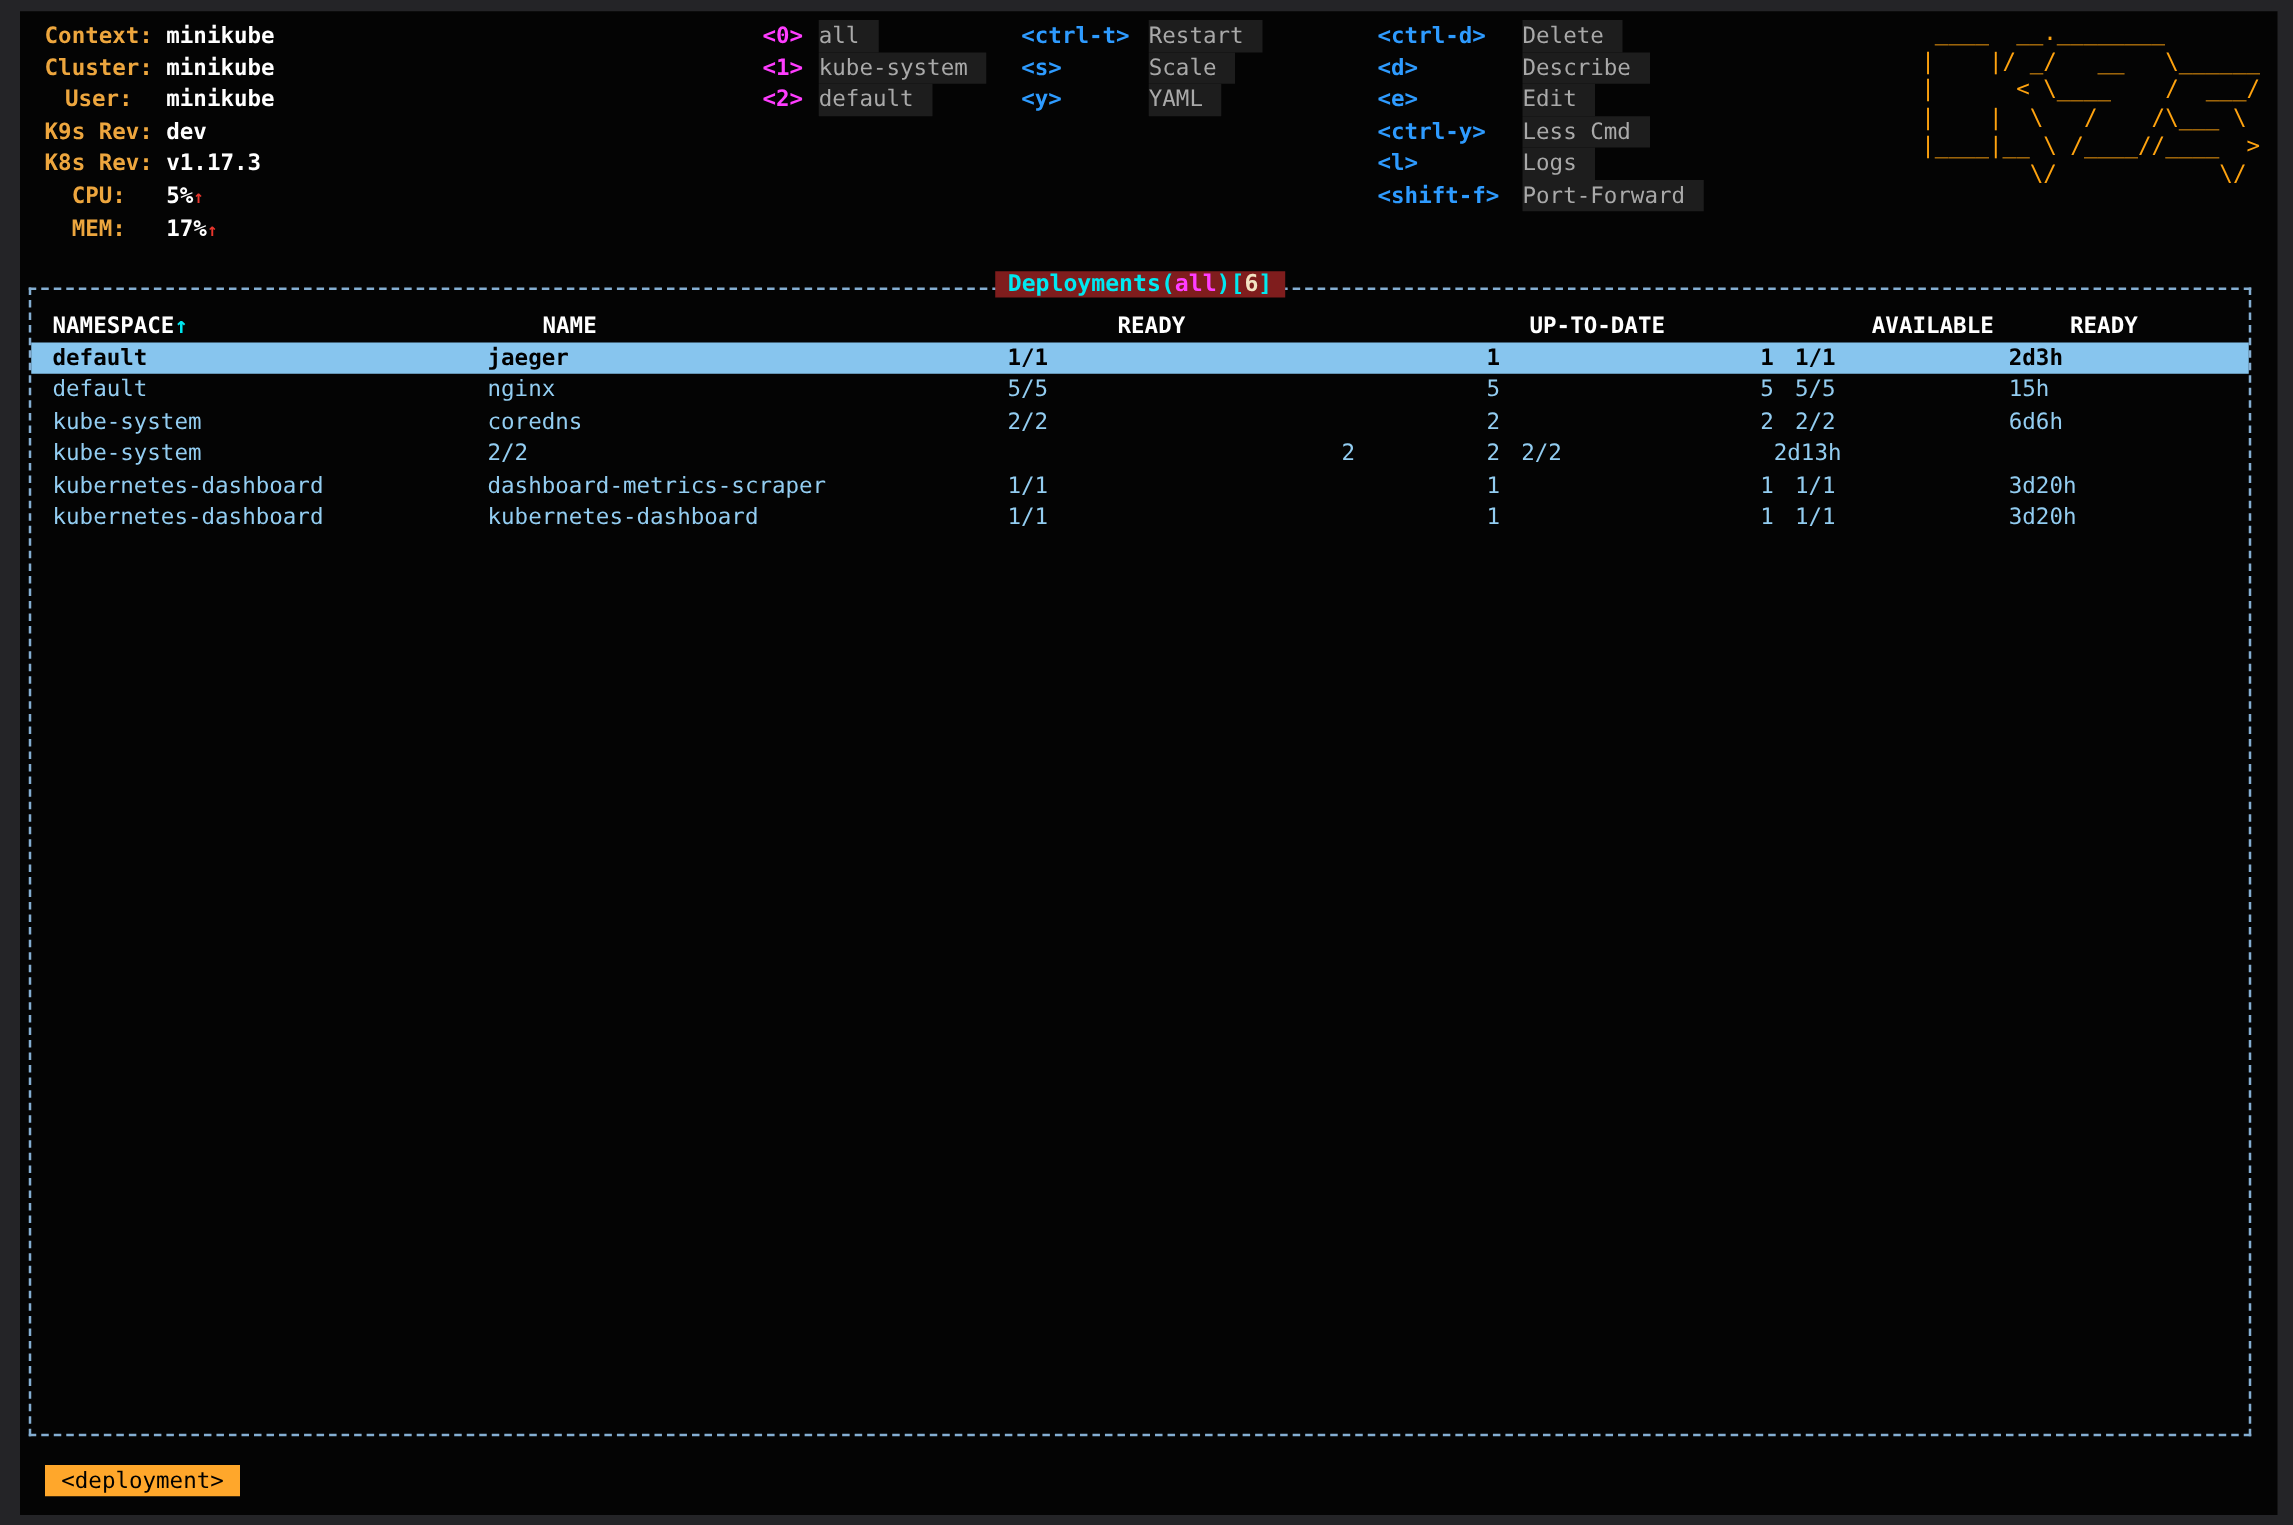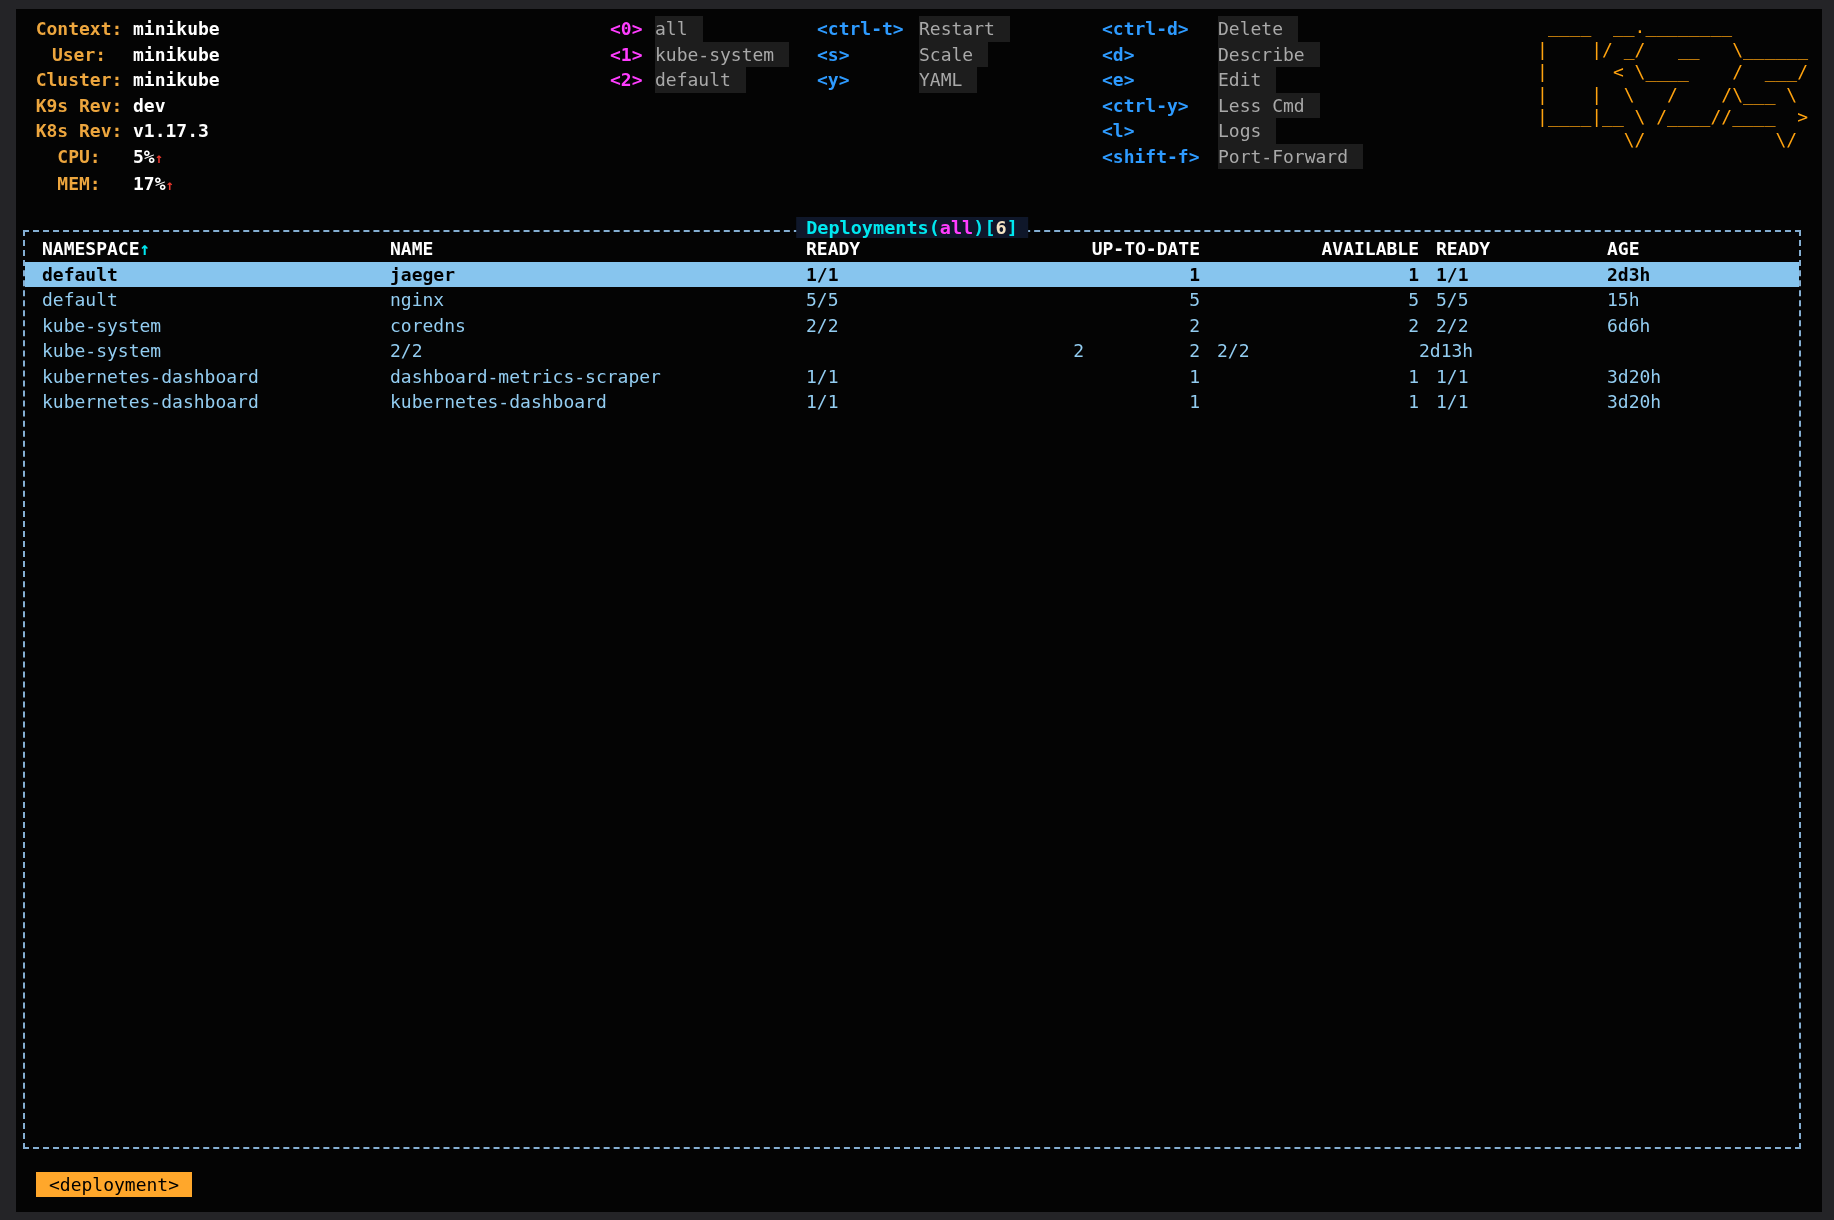--- a/index.html
+++ b/index.html
@@ -44,37 +44,37 @@
   }
 
   
   .table-frame {
     position:absolute; left:7px; top:221px;
     width:1778px; height:919px;
     border:2px dashed #84aed2;
   }
   .table-title {
     position:absolute; top:-15px; left:50%; transform:translateX(-50%);
-    background:#0f172a; padding:0 10px;
+    background:#7f1d1d; padding:0 10px;
     font-size:18.5px; font-weight:bold; white-space:nowrap;
   }
   .t-res, .t-paren, .t-brk { color:#00e8f0; }
   .t-ns { color:#ff3dff; }
   .t-count { color:#f3e3c3; }
 
   .grid-row {
     display:grid;
     grid-template-columns:348px 416px 278px 116px 219px 188px 1fr;
     padding-left:17px;
     height:25.5px; line-height:25.5px;
     font-size:18px; white-space:nowrap;
   }
   .grid-row .c-uptodate, .grid-row .c-available { text-align:right; }
   .grid-row .c-ready2 { padding-left:17px; }
-  .thead { color:#ffffff; font-weight:bold; margin-top:4px; }
+  .thead { color:#ffffff; font-weight:bold; margin-top:16px;gap:44px; }
   .sort-arrow { color:#00e8f0; }
   .row { color:#93cdf1; }
   .row.selected { background:#87c5ee; color:#000000; font-weight:bold; }
 
   
   .crumb {
     position:absolute; left:20px; top:1163px;
     background:#ffa72b; color:#000000;
     font-size:18px; font-weight:normal;
     padding:2px 13px;
@@ -85,24 +85,24 @@
 
 <div class="terminal">
 
   <div class="header">
 
     <div class="info">
       <div class="info-row">
         <span class="label">Context:</span><span class="value">minikube</span>
       </div>
       <div class="info-row">
+        <span class="label">Cluster:</span><span class="value">minikube</span>
+      </div>
+      <div class="info-row">
         <span class="label">User:</span><span class="value">minikube</span>
-      </div>
-      <div class="info-row">
-        <span class="label">Cluster:</span><span class="value">minikube</span>
       </div>
       <div class="info-row">
         <span class="label">K9s Rev:</span><span class="value">dev</span>
       </div>
       <div class="info-row">
         <span class="label">K8s Rev:</span><span class="value">v1.17.3</span>
       </div>
       <div class="info-row">
         <span class="label">CPU:</span><span class="value">5%</span><span class="trend">↑</span>
       </div>

